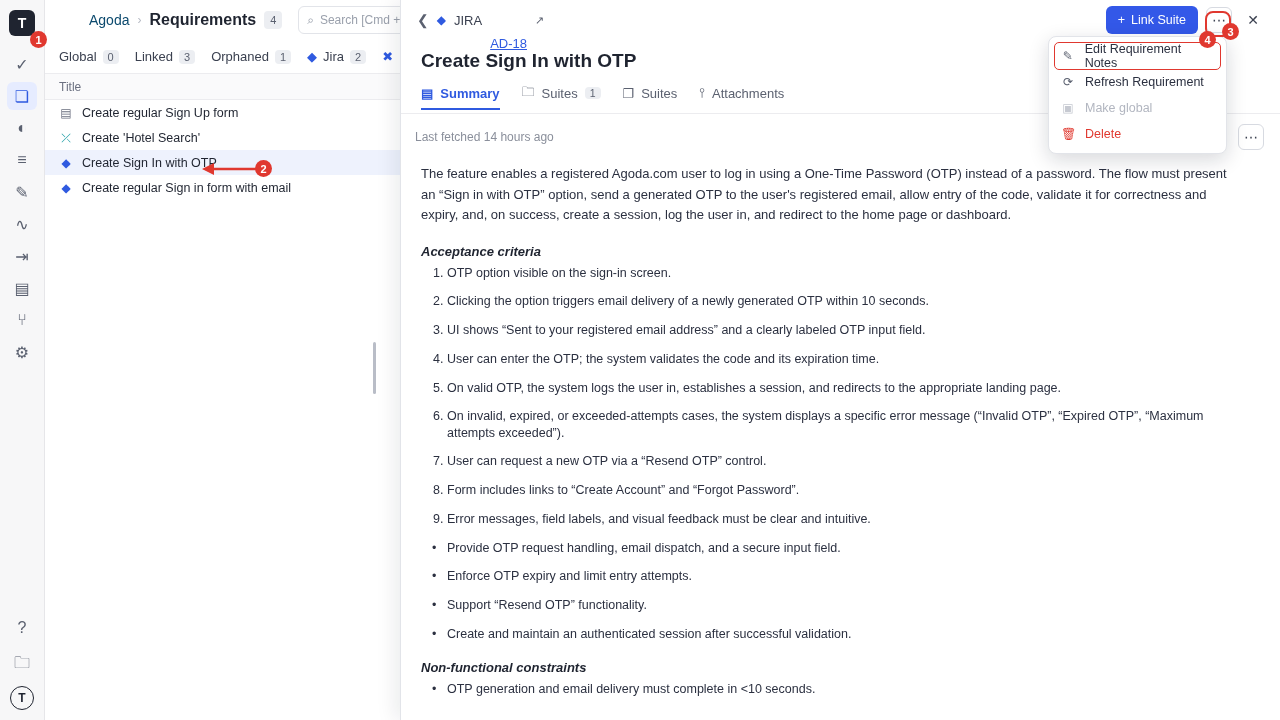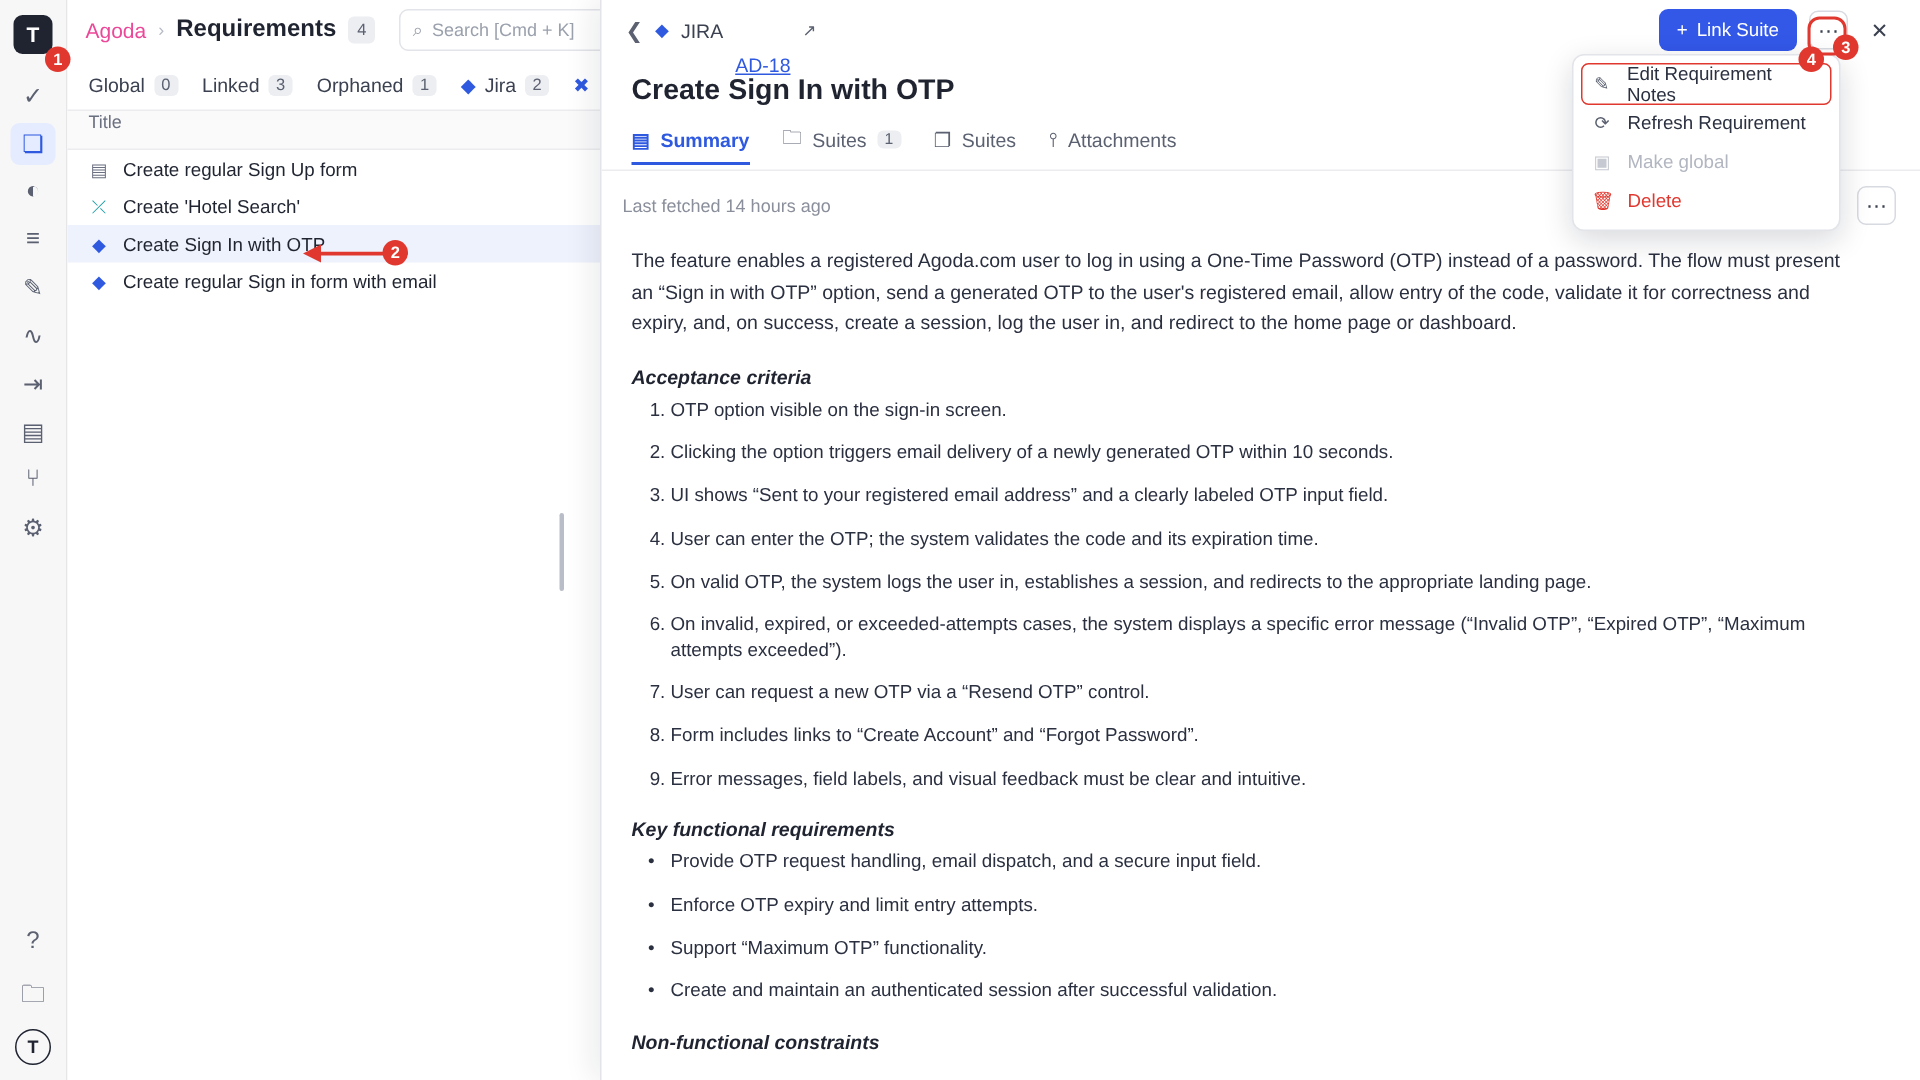--- a/index.html
+++ b/index.html
@@ -35,21 +35,21 @@
   .rail-bottom { position: absolute; bottom: 10px; display: flex; flex-direction: column; gap: 8px; align-items: center; }
   .rail-avatar {
     width: 24px; height: 24px; border-radius: 50%;
     border: 1.5px solid #1f2430; display: flex; align-items: center; justify-content: center;
     font-size: 12px; font-weight: bold; color: #1f2430;
   }
 
   
   .list-panel { position: absolute; left: 45px; top: 0; width: 555px; height: 720px; background: #fff; }
   .list-header { height: 40px; display: flex; align-items: center; padding: 0 12px; gap: 8px; }
-  .crumb { font-size: 14px; color: #ec4899; }
+  .crumb { font-size: 14px; color: #0c4a6e; margin-left: 32px; }
   .crumb-sep { color: #b6bac4; font-size: 12px; }
   .crumb-current { font-size: 16px; font-weight: bold; color: #1f2430; }
   .count-badge {
     min-width: 18px; height: 18px; padding: 0 5px; border-radius: 4px;
     background: #eceef2; color: #5b6170; font-size: 11px;
     display: flex; align-items: center; justify-content: center;
   }
   .search-box {
     margin-left: 8px; flex: 1; height: 28px; border: 1px solid #e2e4e9; border-radius: 6px;
     display: flex; align-items: center; gap: 6px; padding: 0 8px; color: #9aa0ac; font-size: 12px;
@@ -59,21 +59,21 @@
 
   .filter-row {
     height: 34px; display: flex; align-items: center; gap: 16px; padding: 0 14px;
     border-bottom: 1px solid #ececef; font-size: 13px; color: #3b4150; text-align: center;
   }
   .filter { display: flex; align-items: center; gap: 6px; cursor: pointer; }
   .pill { background: #eceef2; color: #5b6170; font-size: 11px; border-radius: 4px; padding: 1px 5px; }
   .filter.jira .dia { color: #2f5ae0; }
 
   .table-head {
-    height: 26px; display: flex; align-items: flex-start; padding: 0 14px;
+    height: 26px; display: flex; align-items: center; padding: 0 14px;
     font-size: 12px; color: #6b7080; border-bottom: 1px solid #ececef; background: #fafafb;
   }
   .row {
     height: 25px; display: flex; align-items: center; gap: 9px; padding: 0 14px;
     font-size: 12.5px; color: #1f2430; cursor: pointer;
   }
   .row.selected { background: #eef2fd; }
   .row .ic { width: 14px; text-align: center; color: #2f5ae0; font-size: 12px; }
   .row .ic.grey { color: #6b7080; }
   .row .ic.teal { color: #1f9ea6; }
@@ -299,25 +299,24 @@
         <li>Clicking the option triggers email delivery of a newly generated OTP within 10 seconds.</li>
         <li>UI shows “Sent to your registered email address” and a clearly labeled OTP input field.</li>
         <li>User can enter the OTP; the system validates the code and its expiration time.</li>
         <li>On valid OTP, the system logs the user in, establishes a session, and redirects to the appropriate landing page.</li>
         <li>On invalid, expired, or exceeded-attempts cases, the system displays a specific error message (“Invalid OTP”, “Expired OTP”, “Maximum attempts exceeded”).</li>
         <li>User can request a new OTP via a “Resend OTP” control.</li>
         <li>Form includes links to “Create Account” and “Forgot Password”.</li>
         <li>Error messages, field labels, and visual feedback must be clear and intuitive.</li>
       </ol>
 
-      <div class="sec-title">Key functional requirements</div>
       <ul class="kf">
         <li>Provide OTP request handling, email dispatch, and a secure input field.</li>
         <li>Enforce OTP expiry and limit entry attempts.</li>
-        <li>Support “Maximum OTP” functionality.</li>
+        <li>Support “Resend OTP” functionality.</li>
         <li>Create and maintain an authenticated session after successful validation.</li>
       </ul>
 
       <div class="sec-title">Non-functional constraints</div>
       <ul class="kf">
         <li>OTP generation and email delivery must complete in &lt;10 seconds.</li>
 
       </ul>
     </div>
   </div>

